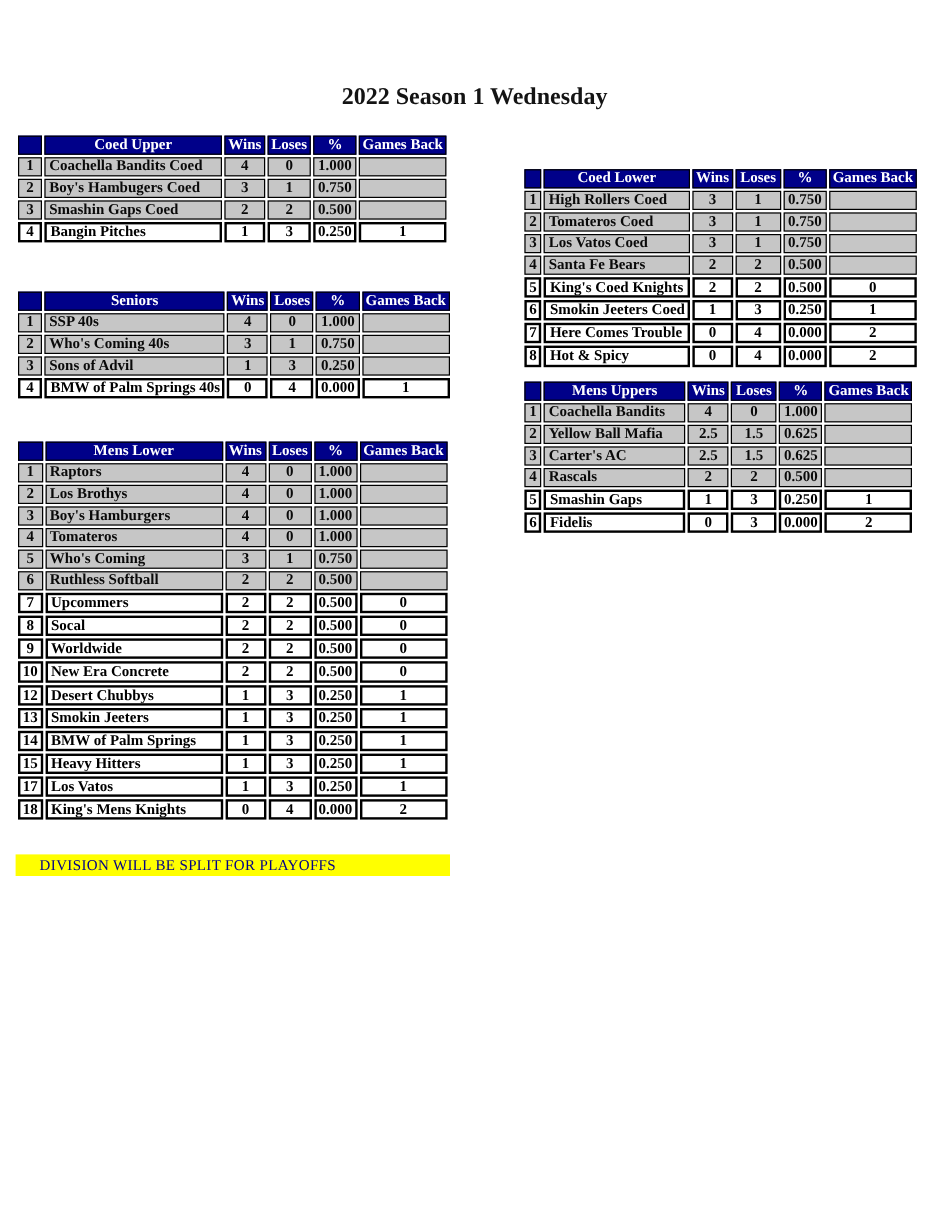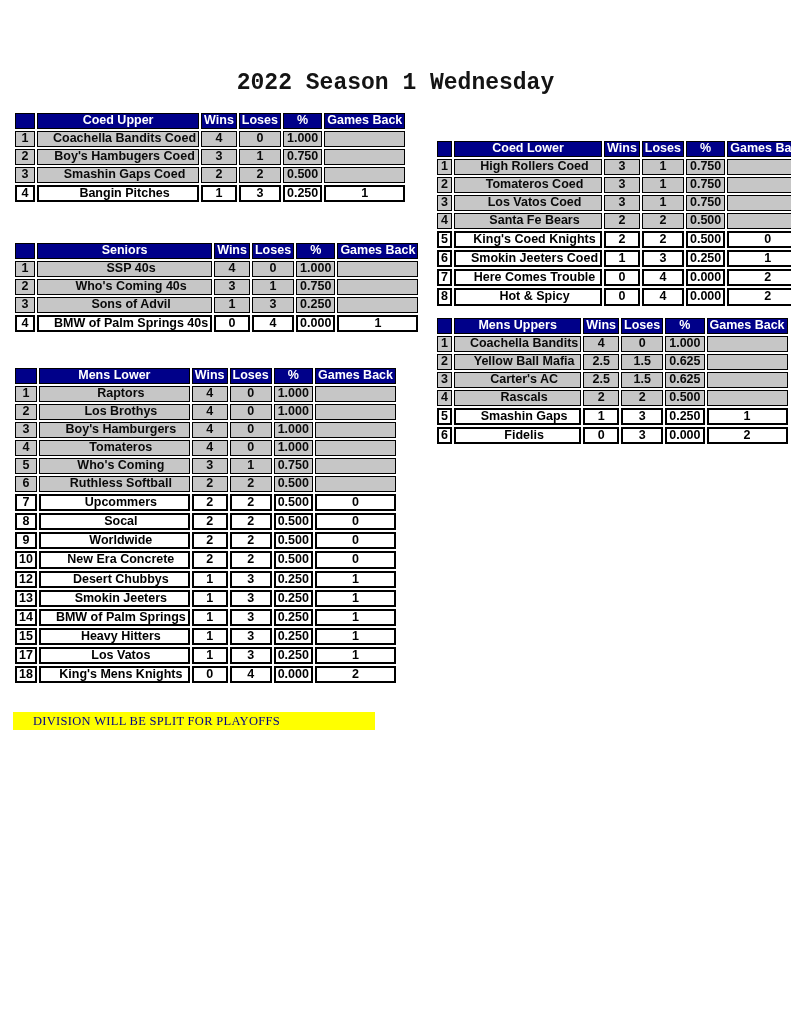--- a/index.html
+++ b/index.html
@@ -15,58 +15,58 @@
     overflow: hidden;
     font-family: "Liberation Serif", serif;
   }
   .title {
     position: absolute;
     top: 70px;
     left: 0;
     width: 791px;
     margin: 0;
     text-align: center;
-    font-size: 23px;
+    font-size: 20px;
     font-weight: bold;
     color: #141414;
-    font-family: Liberation Mono, monospace;
+    font-family: Liberation Serif, serif;
   }
   .table-wrap { position: absolute; }
   #t0 { left: 13px; top: 111px; }
   #t1 { left: 435px; top: 111px; margin-top: 28px; }
   #t2 { left: 13px; top: 241px; }
   #t3 { left: 435px; top: 316px; }
   #t4 { left: 13px; top: 366px; }
 
   table.standings {
     border-collapse: separate;
     border-spacing: 2px;
     table-layout: fixed;
-    font-family: Liberation Sans, sans-serif;
+    font-family: Liberation Serif, serif;
     font-weight: bold;
   }
   table.standings th, table.standings td {
     box-sizing: border-box;
     height: 16px;
     padding: 0 2px;
     font-size: 12.5px;
     line-height: 1.05;
     text-align: center;
     white-space: nowrap;
     overflow: hidden;
   }
   table.standings th {
     background: var(--header-bg, #000089);
     color: var(--header-text, #ffffff);
     border: 1px solid #000000;
     font-weight: bold;
   }
   table.standings td.team {
-    text-align: center;
-    padding-left: 15px;
+    text-align: left;
+    padding-left: 3px;
   }
   tr.gray td {
     background: var(--row-gray, #c6c6c6);
     border: 1px solid #000000;
     color: #0a0a0a;
   }
   tr.bold td {
     background: var(--row-white, #ffffff);
     border: 2px solid #000000;
     color: #000000;

